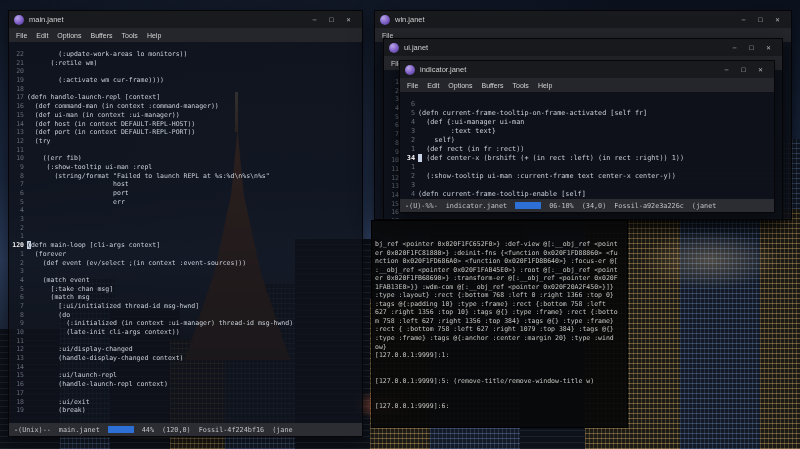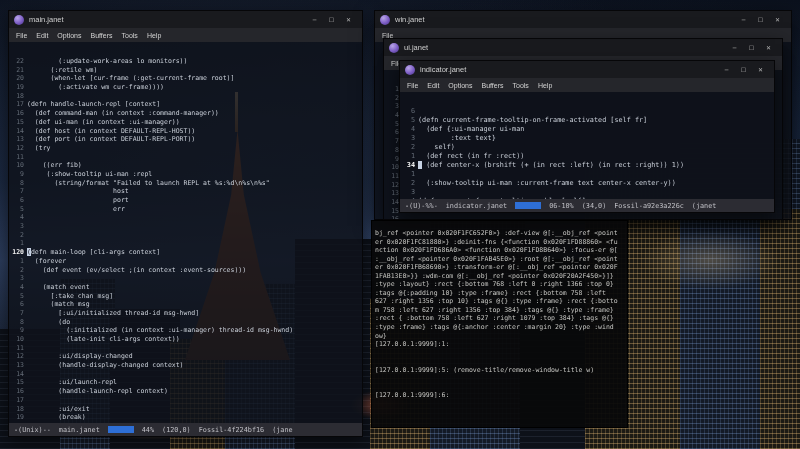--- a/index.html
+++ b/index.html
@@ -32,33 +32,33 @@
       display:flex;flex-direction:column}
   .tbar{height:17px;background:#191a1e;display:flex;align-items:center;padding:0 5px;gap:5px;flex:0 0 auto}
   .ticon{width:10px;height:10px;border-radius:50%;flex:0 0 auto;
       background:radial-gradient(circle at 35% 30%,#b9a6e8,#7b5cc4 55%,#43317e)}
   .ttitle{font-size:7.5px;color:#cfcfcf;font-family:"Liberation Sans",sans-serif;white-space:nowrap}
   .tbtns{margin-left:auto;display:flex}
   .tbtn{width:17px;height:13px;display:flex;align-items:center;justify-content:center;
       color:#b5b5b5;font-size:6px;font-family:"DejaVu Sans",sans-serif}
   .mbar{height:14px;background:#25262b;display:flex;align-items:center;gap:9px;padding:0 7px;flex:0 0 auto}
   .mitem{font-size:7px;color:#d2d2d2;font-family:"Liberation Sans",sans-serif;white-space:nowrap}
-  .cbody{flex:1;background:rgba(14,18,26,.84);overflow:hidden;padding-top:15px}
+  .cbody{flex:1;background:rgba(14,18,26,.84);overflow:hidden;padding-top:8px}
   .crow{display:flex;height:8.7px;line-height:8.7px;font-size:6.5px;white-space:pre}
   .ind .crow{height:9px;line-height:9px;font-size:6.8px}
   .ln{width:18px;text-align:right;padding-right:3px;color:#636b76;flex:0 0 auto}
   .ln.cur{color:#f2f2f2;font-weight:bold}
   .ct{color:#c9cfd8}
   .cursor{background:#c7d2e4;color:#10141c}
   .mline{height:13px;background:#2c2c33;display:flex;align-items:center;gap:8px;padding:0 5px;
       font-size:6.8px;color:#c0c0c6;flex:0 0 auto;white-space:pre;overflow:hidden}
   .pbar{width:26px;height:7px;background:#2e6fd6;flex:0 0 auto}
   
   .term{position:absolute;left:371px;top:220px;width:257px;height:208px;z-index:40;
-      background:rgba(8,8,10,.94);padding:8px 3px;overflow:hidden;border:1px solid #000}
+      background:rgba(8,8,10,.94);padding:19px 3px;overflow:hidden;border:1px solid #000}
   .trow{font-size:6.5px;line-height:8.55px;height:8.55px;color:#c4c4c0;white-space:pre}
   
   #win-main{left:8px;top:10px;width:355px;height:427px;z-index:10}
   #win-win{left:374px;top:10px;width:418px;height:210px;z-index:11}
   #win-ui{left:383px;top:38px;width:400px;height:182px;z-index:20}
   #win-indicator{left:399px;top:60px;width:376px;height:153px;z-index:30}
 </style>
 </head>
 <body>
 
@@ -97,21 +97,21 @@
         <span class="mitem">File</span>
         <span class="mitem">Edit</span>
         <span class="mitem">Options</span>
         <span class="mitem">Buffers</span>
         <span class="mitem">Tools</span>
         <span class="mitem">Help</span>
       </div>
     <div class="cbody">
         <div class="crow"><span class="ln">22</span><span class="ct">        (:update-work-areas lo monitors))</span></div>
         <div class="crow"><span class="ln">21</span><span class="ct">      (:retile wm)</span></div>
-        <div class="crow"><span class="ln">20</span><span class="ct">      (when-let [cur-frame (:get-current-frame root)]</span></div>
+        <div class="crow"><span class="ln">20</span></div>
         <div class="crow"><span class="ln">19</span><span class="ct">        (:activate wm cur-frame))))</span></div>
         <div class="crow"><span class="ln">18</span><span class="ct"></span></div>
         <div class="crow"><span class="ln">17</span><span class="ct">(defn handle-launch-repl [context]</span></div>
         <div class="crow"><span class="ln">16</span><span class="ct">  (def command-man (in context :command-manager))</span></div>
         <div class="crow"><span class="ln">15</span><span class="ct">  (def ui-man (in context :ui-manager))</span></div>
         <div class="crow"><span class="ln">14</span><span class="ct">  (def host (in context DEFAULT-REPL-HOST))</span></div>
         <div class="crow"><span class="ln">13</span><span class="ct">  (def port (in context DEFAULT-REPL-PORT))</span></div>
         <div class="crow"><span class="ln">12</span><span class="ct">  (try</span></div>
         <div class="crow"><span class="ln">11</span></div>
         <div class="crow"><span class="ln">10</span><span class="ct">    ((err fib)</span></div>

